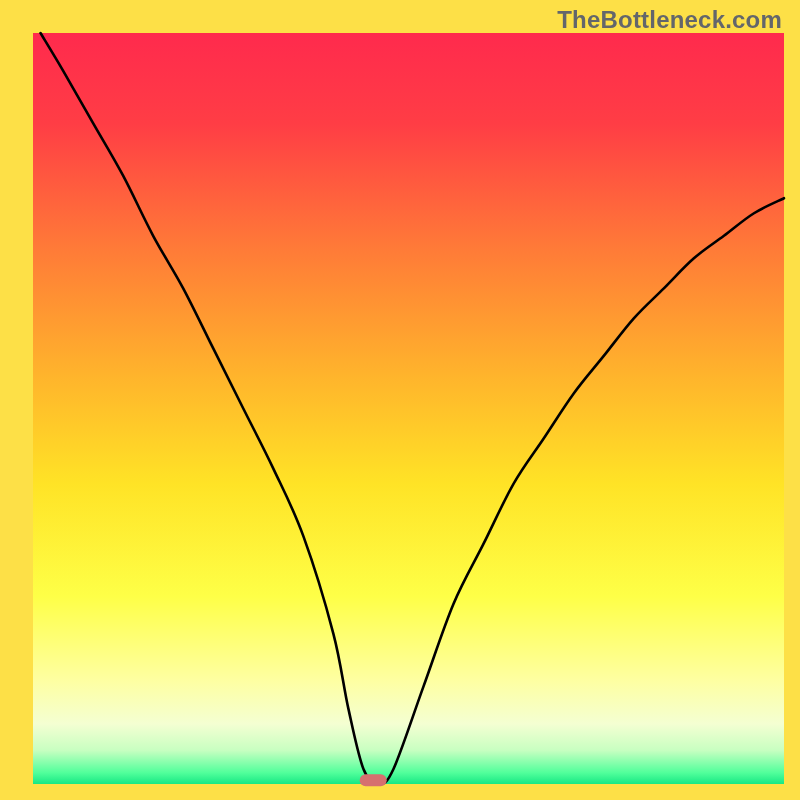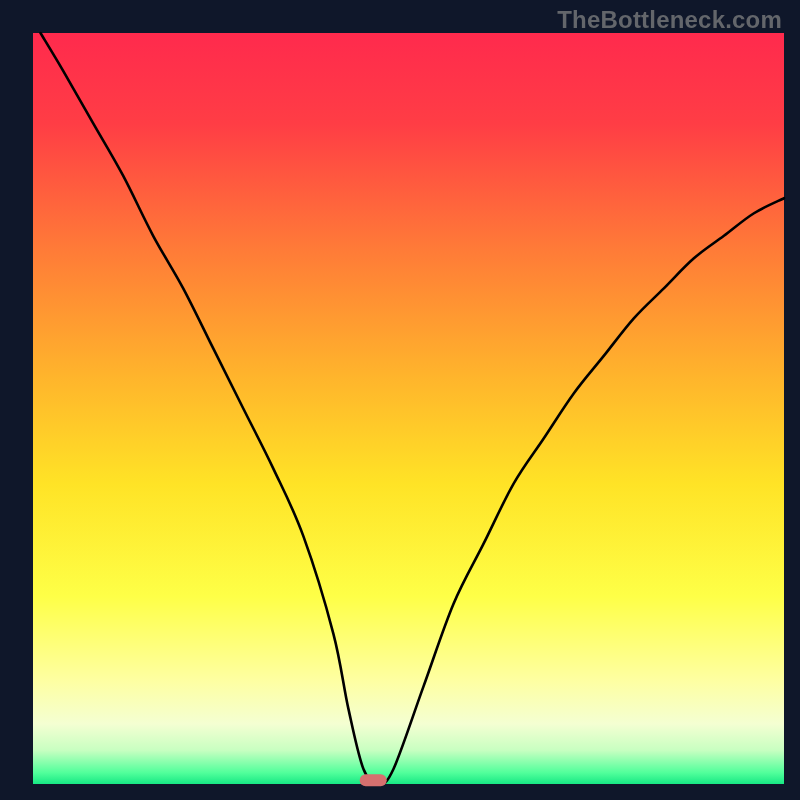--- a/index.html
+++ b/index.html
@@ -8,21 +8,21 @@
     width: 800px;
     height: 800px;
     background: #000;
     font-family: Arial, Helvetica, sans-serif;
     overflow: hidden;
   }
   .frame {
     position: relative;
     width: 800px;
     height: 800px;
-    background: #0f172a;
+    background: #fde047;
   }
   .watermark {
     position: absolute;
     top: 6px;
     right: 18px;
     color: #63666b;
     font-size: 24px;
     font-weight: 600;
     letter-spacing: 0.2px;
     z-index: 30;

